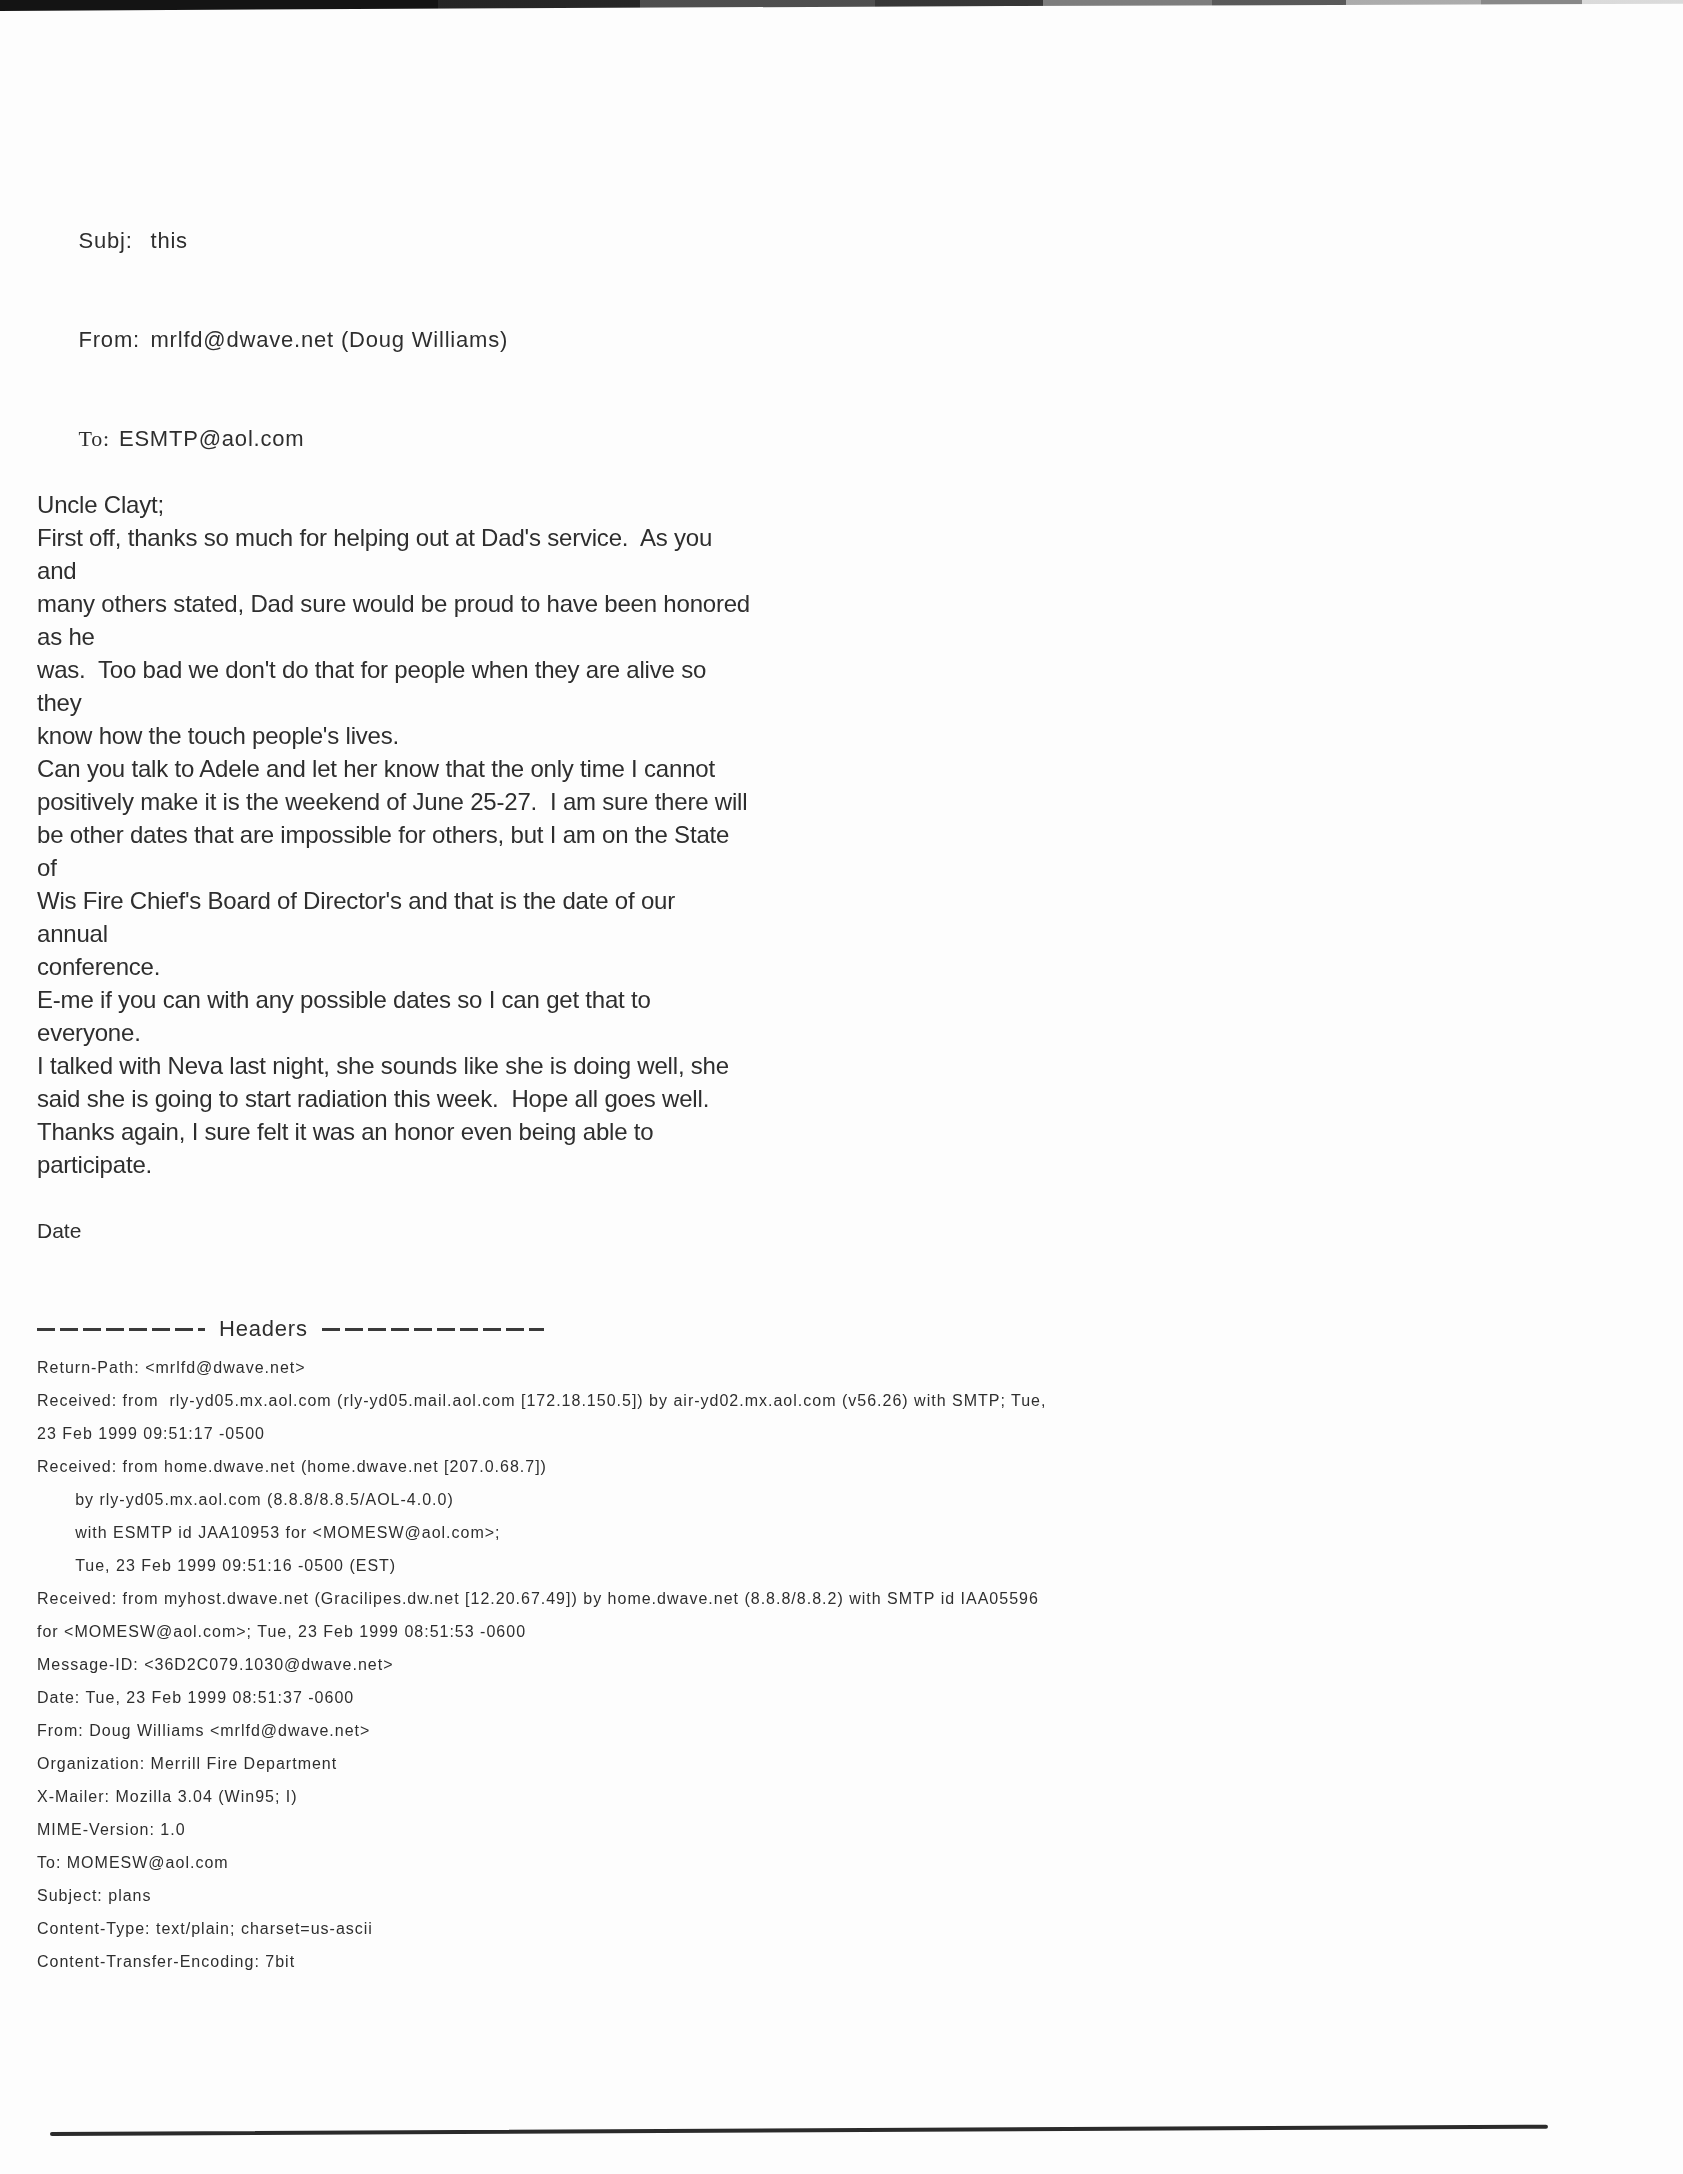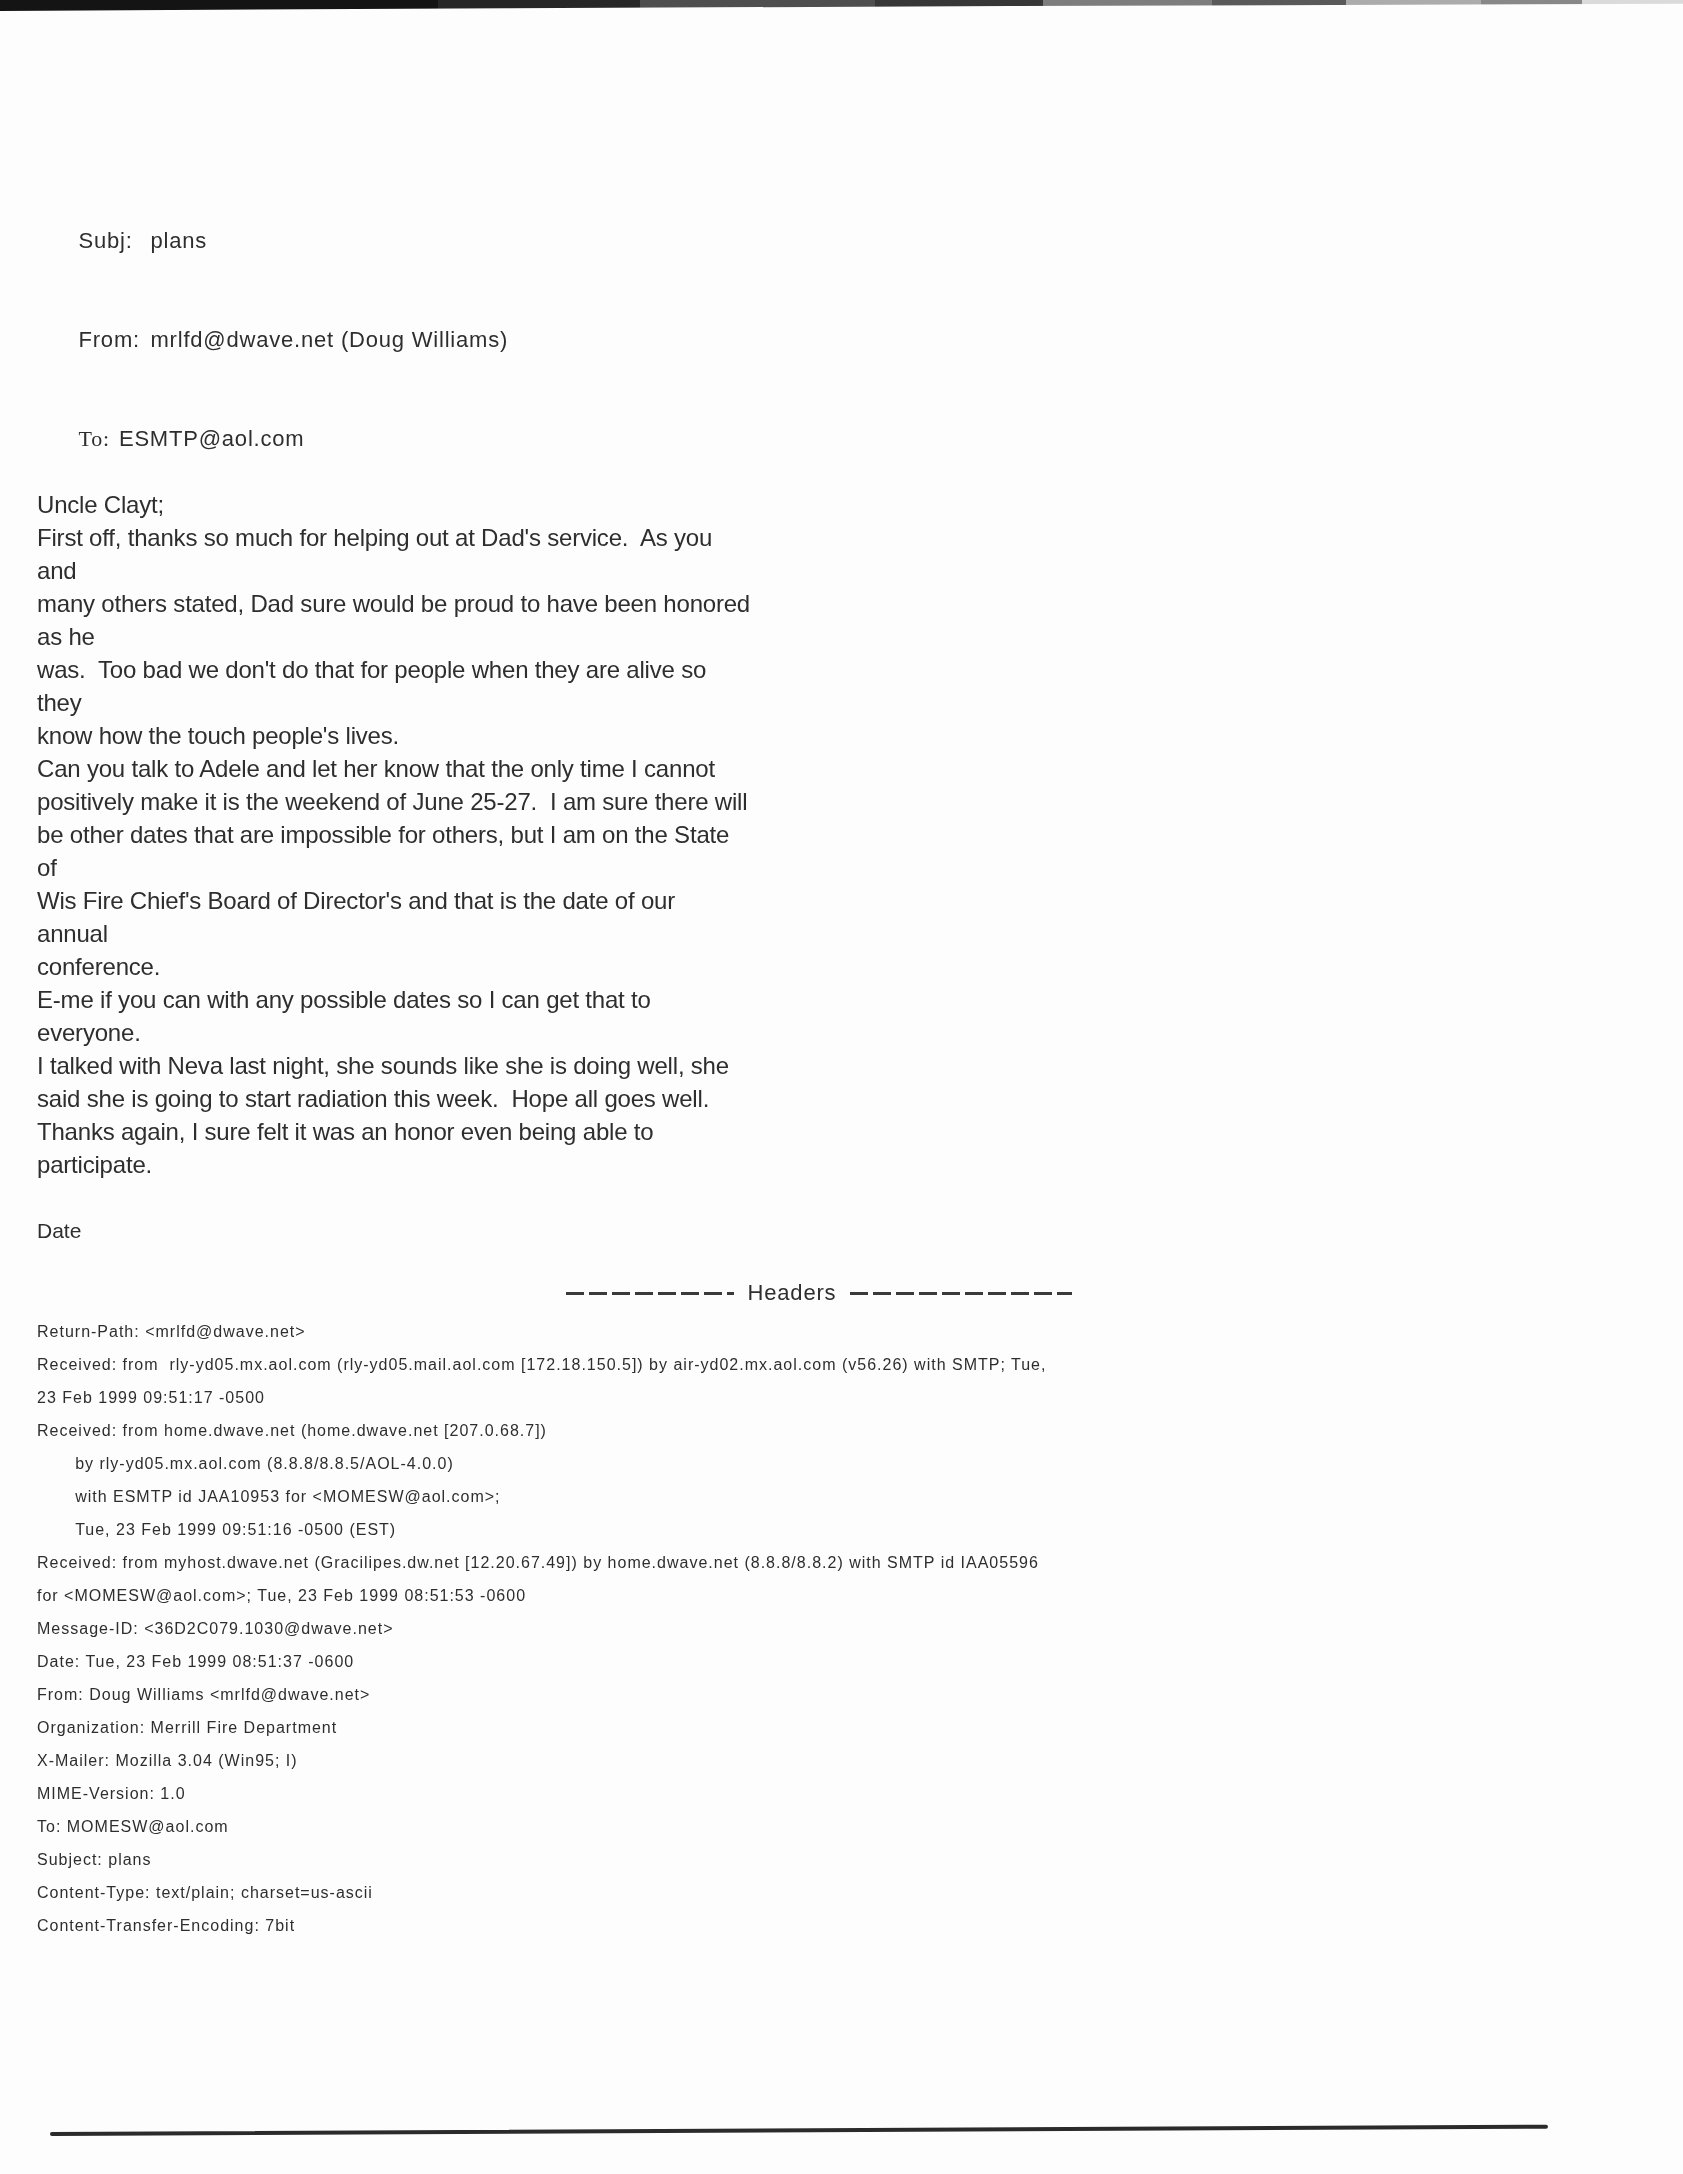--- a/index.html
+++ b/index.html
@@ -31,22 +31,22 @@
   .meta-label.narrow{min-width:0;margin-right:9px;font-family:Liberation Serif, serif;}
   .body-text{
     font-size:24px;line-height:33px;letter-spacing:-0.2px;
     white-space:pre-wrap;width:713px;
   }
   .signature{
     margin-top:33px;
     font-size:21px;line-height:33px;
   }
   .headers-divider{
-    margin-top:29px;height:34px;display:flex;align-items:center;
-    font-size:22px;letter-spacing:0.8px;justify-content:center;
+    margin-top:65px;height:34px;display:flex;align-items:center;
+    font-size:22px;letter-spacing:0.8px;
   }
   .dash-seg{
     height:3px;align-self:center;
     background:repeating-linear-gradient(to right,#3a3a3a 0 18px,transparent 18px 23px);
   }
   .dash-left{width:168px;margin-right:14px;}
   .dash-right{width:222px;margin-left:14px;}
   .headers-text{
     margin-top:5px;
     font-size:16px;line-height:33px;letter-spacing:1px;
@@ -61,21 +61,21 @@
 </style>
 </head>
 <body>
 
 <div class="scan-top-band"></div>
 
 <div class="page-content">
 
   <div class="meta-block">
     <div class="meta-row">
-      <span class="meta-label">Subj:</span><span>plans</span>
+      <span class="meta-label">Subj:</span><span>this</span>
     </div>
     <div class="meta-row">
       <span class="meta-label">From:</span><span>mrlfd@dwave.net (Doug Williams)</span>
     </div>
     <div class="meta-row">
       <span class="meta-label narrow">To:</span><span>ESMTP@aol.com</span>
     </div>
   </div>
 
   <div class="body-text">Uncle Clayt;

